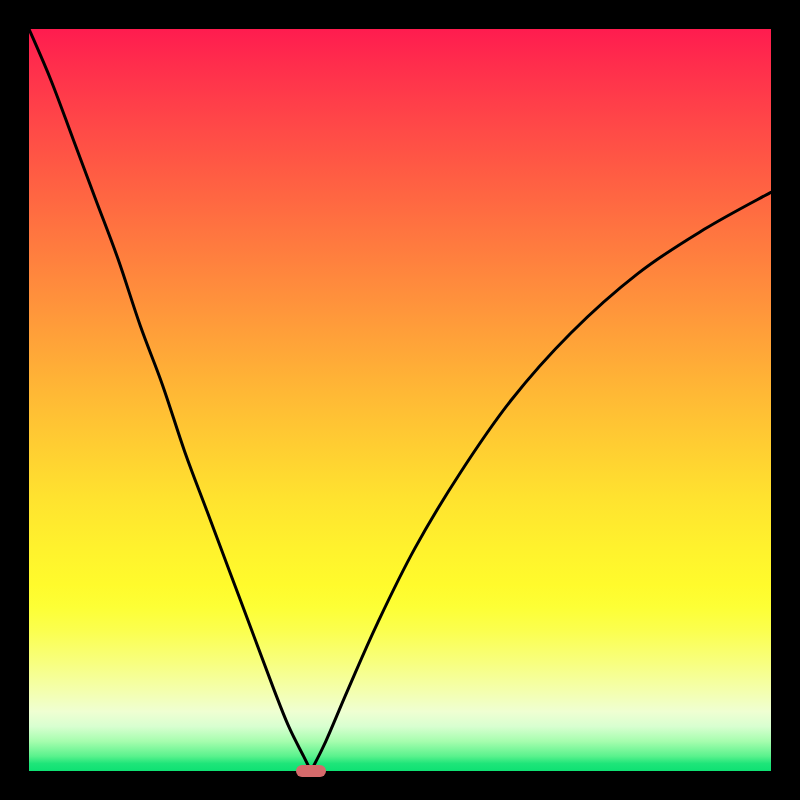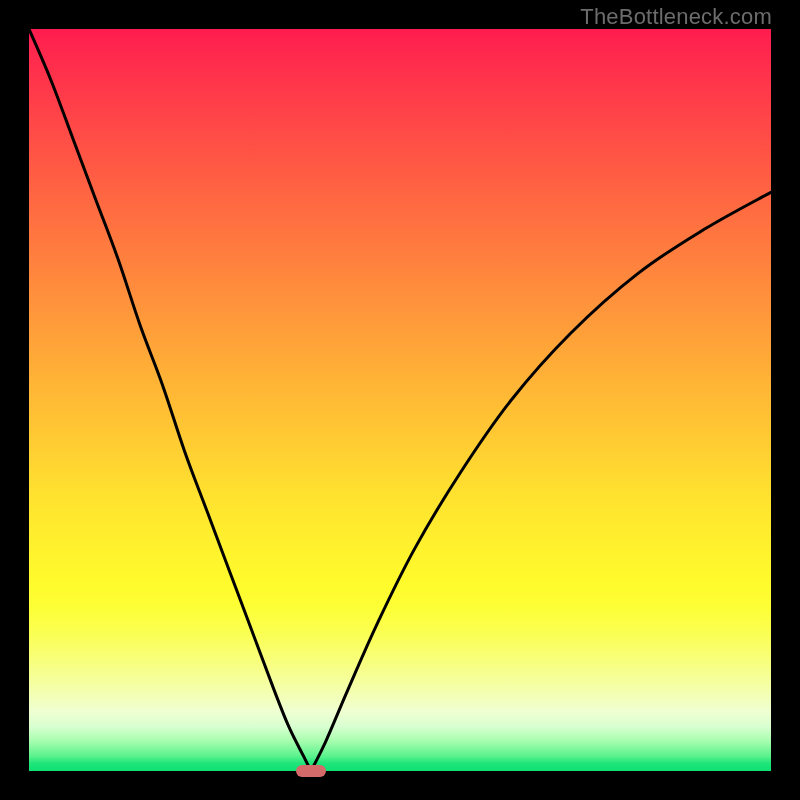--- a/index.html
+++ b/index.html
@@ -70,21 +70,20 @@
     width: 30px;
     height: 12px;
     background: #d56a6b;
     border-radius: 6px;
   }
 </style>
 </head>
 <body>
 
 <div class="frame">
-  <div class="watermark">TheBottleneck.com</div>
 
   <div class="plot-area">
     <svg class="curve" viewBox="0 0 742 742" preserveAspectRatio="none">
       <path d="M 0 0 C 4.006799999999999 9.349199999999989, 14.2464 31.905999999999928, 22.259999999999998 51.93999999999994 C 30.273599999999995 71.97399999999996, 36.5064 89.93040000000006, 44.519999999999996 111.30000000000007 C 52.53359999999999 132.66960000000006, 58.766400000000004 149.29039999999998, 66.78 170.65999999999997 C 74.7936 192.02959999999996, 81.0264 207.31480000000002, 89.03999999999999 230.02000000000004 C 97.05359999999999 252.72520000000006, 103.2864 274.0948, 111.3 296.8 C 119.3136 319.5052, 125.5464 333.4548, 133.56 356.15999999999997 C 141.5736 378.86519999999996, 147.8064 400.2348, 155.82 422.94 C 163.8336 445.6452, 170.0664 460.9304, 178.07999999999998 482.3 C 186.09359999999998 503.6696, 192.3264 520.2904, 200.34 541.66 C 208.3536 563.0296, 214.5864 579.6504, 222.6 601.02 C 230.6136 622.3896, 238.18200000000002 643.0172, 244.86 660.38 C 251.538 677.7428, 254.3576 685.4596, 259.7 697.48 C 265.0424 709.5004, 270.5332 719.1464, 274.54 727.16 C 278.5468 735.1736, 280.6244 739.3288, 281.96 742 M 281.96 742 C 284.6312 736.6576, 290.122 727.0116, 296.8 712.32 C 303.478 697.6284, 309.7108 681.7496, 319.06 660.38 C 328.4092 639.0104, 336.71959999999996 618.9764, 348.73999999999995 593.6 C 360.76039999999995 568.2236, 371.14840000000004 546.112, 385.84000000000003 519.4 C 400.5316 492.688, 412.99719999999996 471.912, 430.35999999999996 445.2 C 447.72279999999995 418.488, 462.266 396.3764, 482.3 371 C 502.334 345.6236, 518.9548 326.9252, 541.66 304.22 C 564.3652 281.51480000000004, 584.3992 263.55839999999995, 608.4399999999999 244.85999999999996 C 632.4807999999999 226.16159999999996, 651.1792 215.03160000000003, 675.22 200.34000000000003 C 699.2608 185.64840000000004, 729.9796 169.918, 742 163.24" fill="none" stroke="#000000" stroke-width="3" stroke-linecap="round"></path>
     </svg>
     <div class="marker" style="left: 267.12px; top: 736.064px; width: 29.68px; height: 11.872px; background: rgb(213, 106, 107);"></div>
   </div>
 </div>
 
 </body></html>

